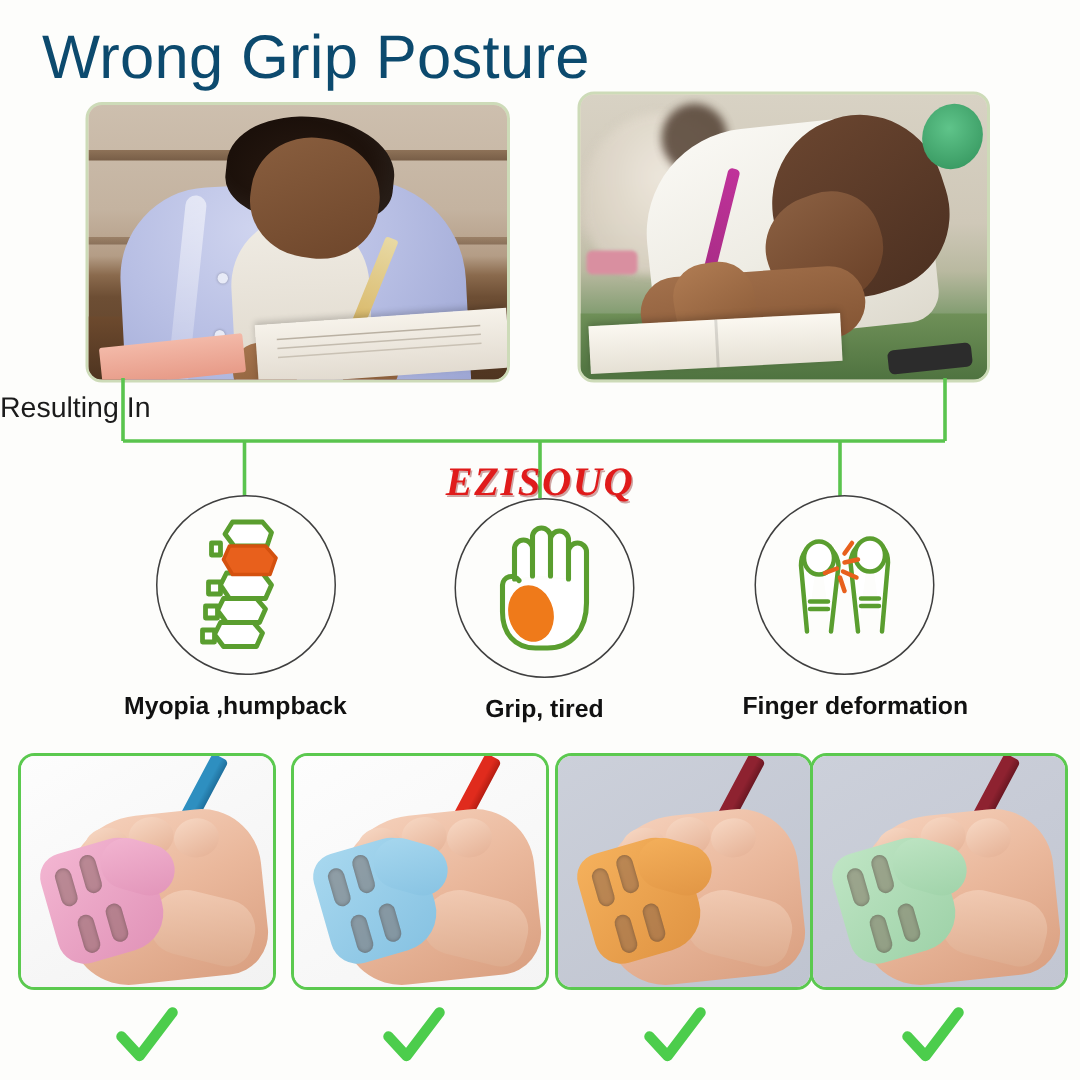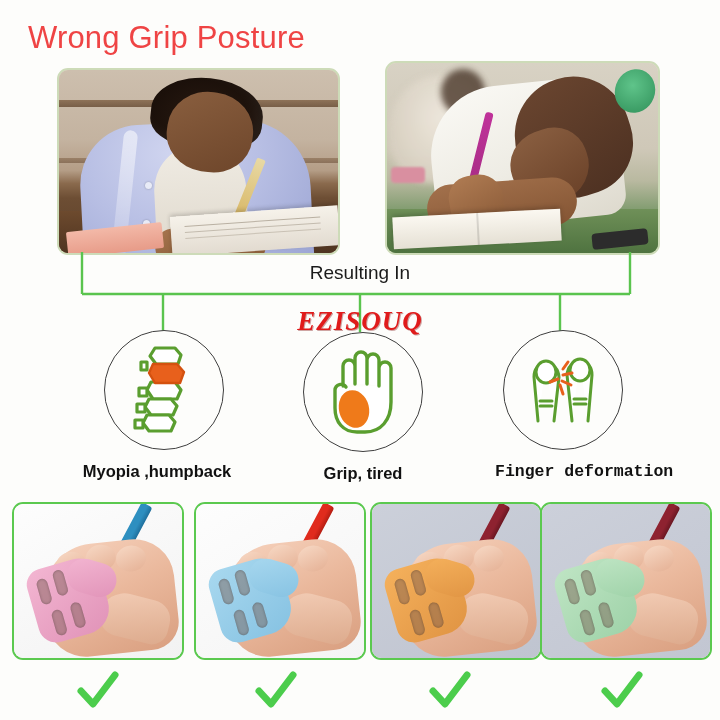--- a/index.html
+++ b/index.html
@@ -14,23 +14,23 @@
     overflow: hidden;
     font-family: "Liberation Sans", sans-serif;
     background: #fdfdfb;
   }
 
   
   #page-title {
     position: absolute;
     left: 28px;
     top: 18px;
-    font-size: 31px;
+    font-size: 41px;
     font-weight: 400;
-    color: #ef4444;
+    color: #0c4a6e;
     letter-spacing: 0.2px;
     line-height: 40px;
     white-space: nowrap;
   }
 
   
   .photo-panel {
     position: absolute;
     border: 2px solid #cddbb8;
     border-radius: 11px;
@@ -205,21 +205,20 @@
     position: absolute; right: 10px; bottom: 6px; width: 56px; height: 16px;
     background: #2c2c2c; border-radius: 4px; transform: rotate(-6deg);
   }
 
   
   #connector { position: absolute; left: 0; top: 250px; width: 720px; height: 100px; }
 
   #resulting-in {
     position: absolute;
     left: 0; right: 0; top: 262px;
-    text-align: center;
     font-size: 19px;
     color: #1b1b1b;
     font-weight: 400;
   }
 
   
   #watermark {
     position: absolute;
     left: 0; right: 0; top: 306px;
     text-align: center;
@@ -254,21 +253,21 @@
     display: flex; align-items: center; justify-content: center;
   }
   .symptom-label {
     margin-top: 12px;
     font-size: 16.5px;
     font-weight: bold;
     color: #111;
     white-space: nowrap;
   }
   #symptom-0 .symptom-label { margin-left: -14px; }
-  #symptom-2 .symptom-label { margin-left: 0; font-family: Liberation Mono, monospace; }
+  #symptom-2 .symptom-label { margin-left: 0; }
 
   
   .product {
     position: absolute;
     top: 502px;
     width: 172px;
     height: 158px;
     border: 2px solid #5bc94f;
     border-radius: 11px;
     box-sizing: border-box;

